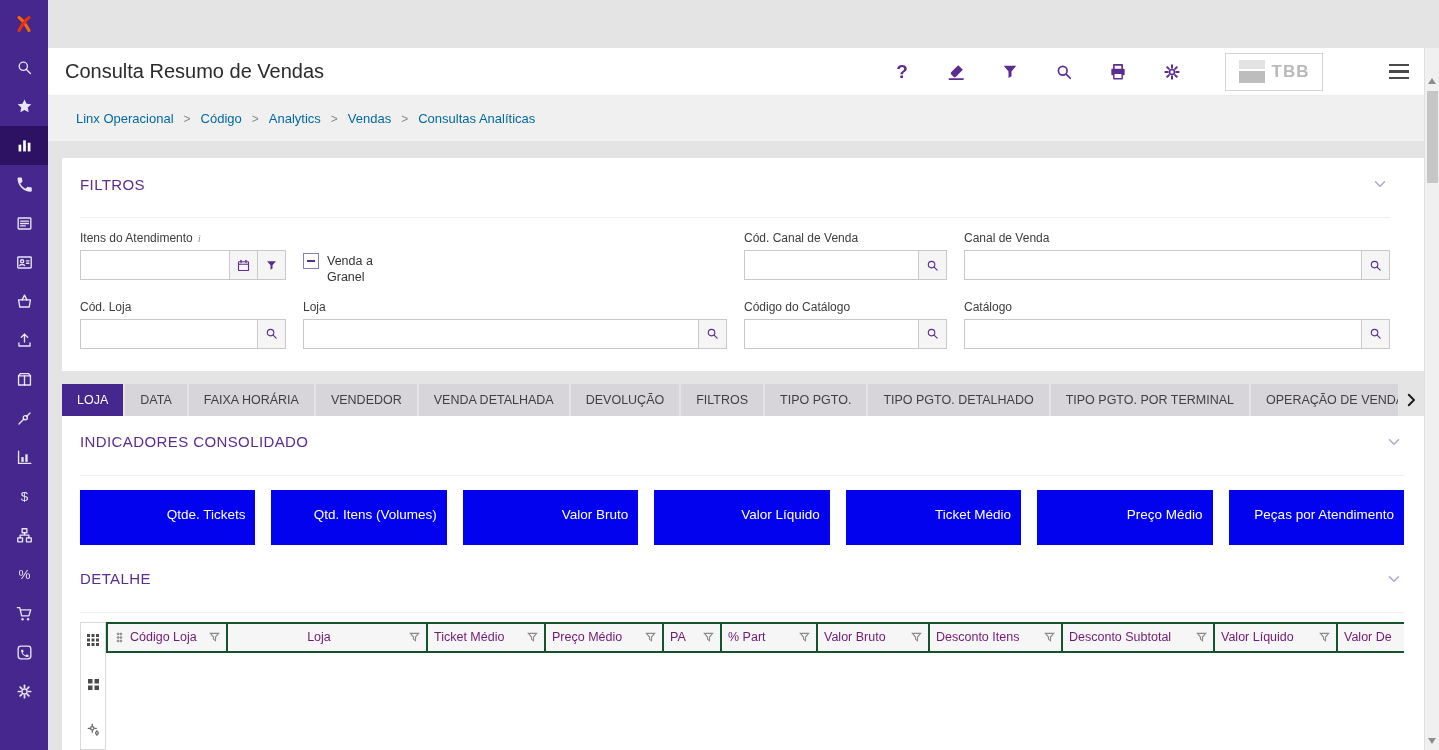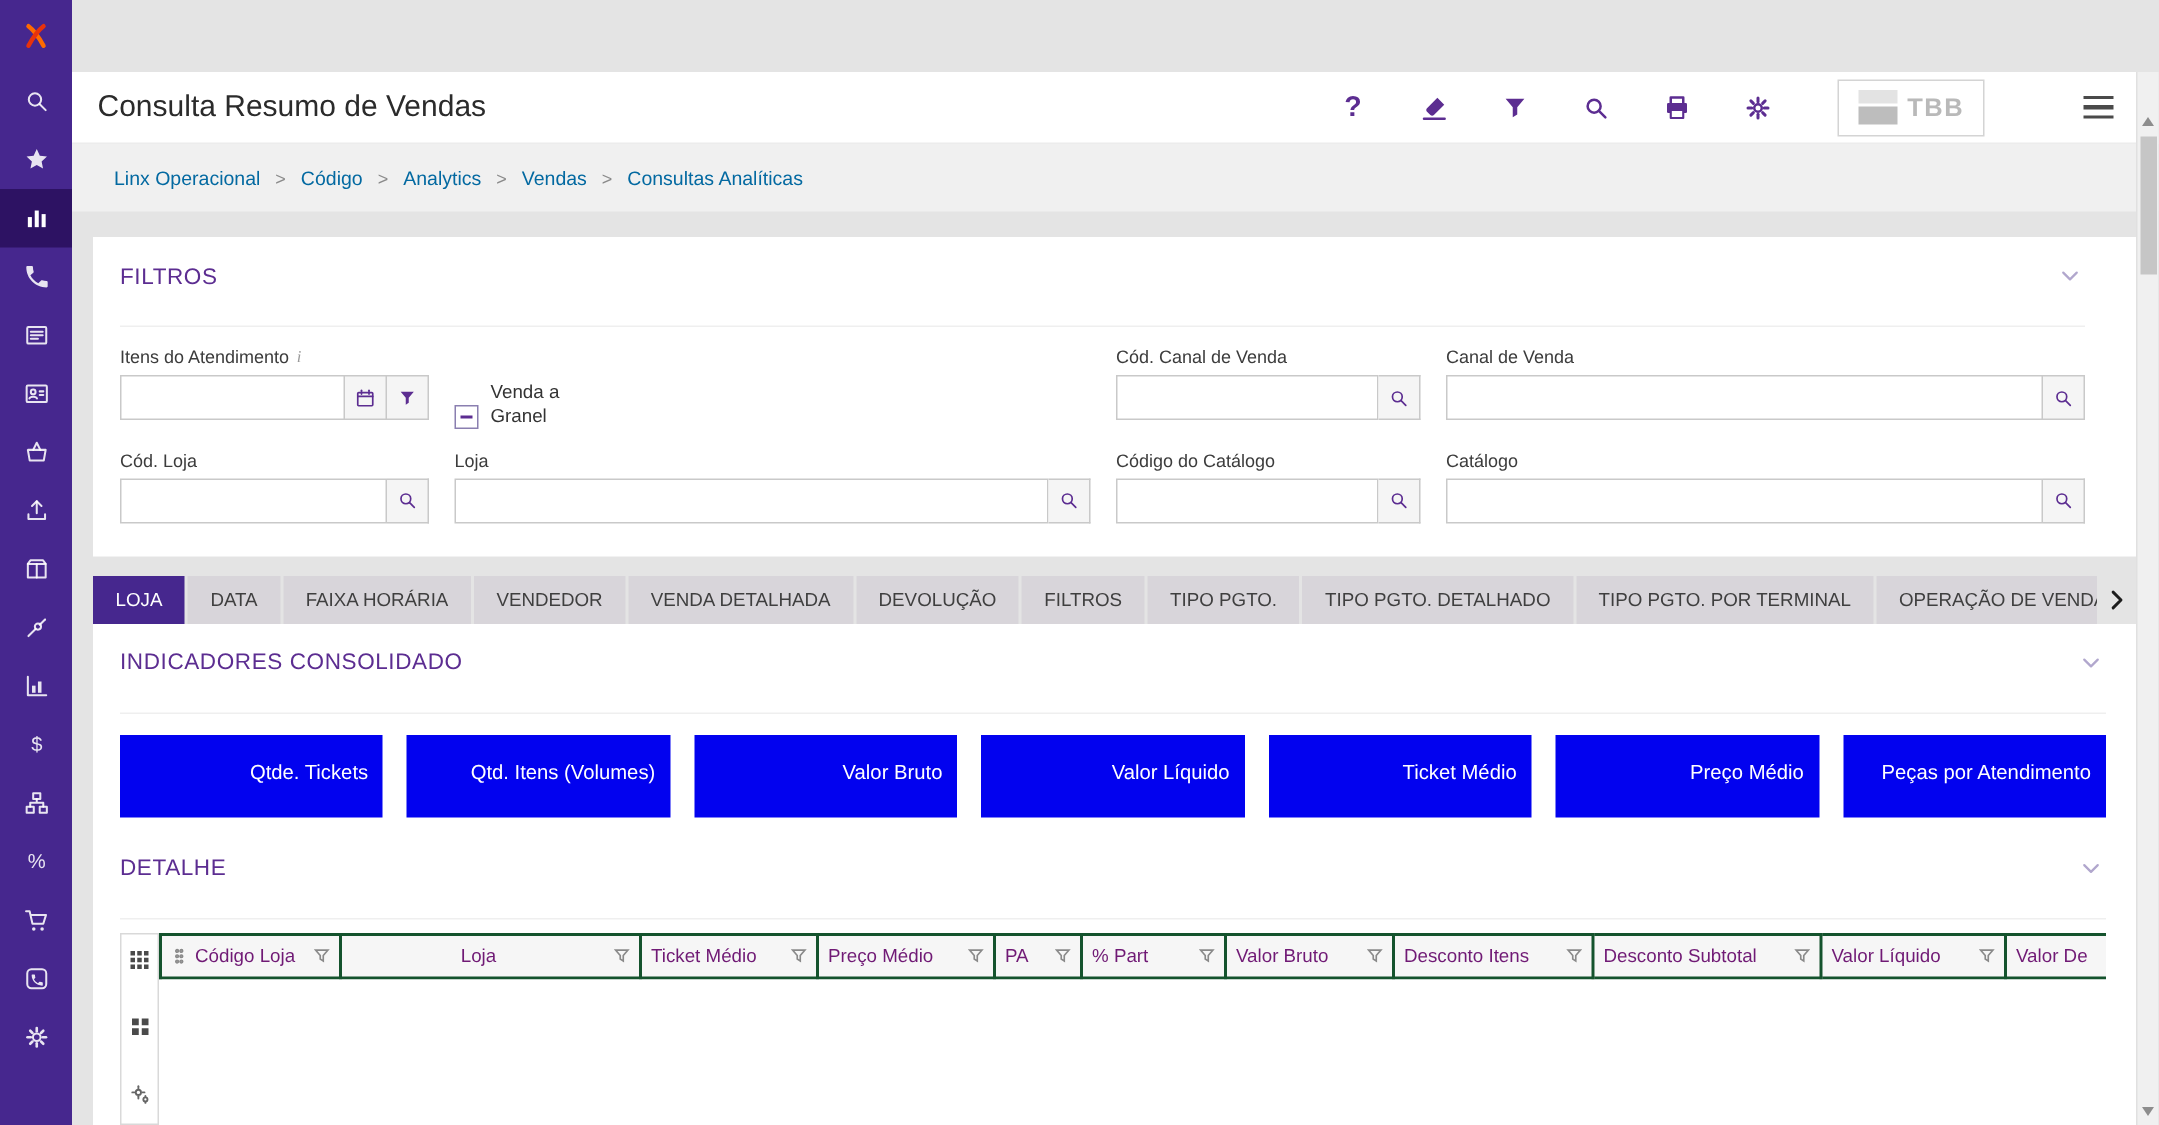--- a/index.html
+++ b/index.html
@@ -58,21 +58,21 @@
                  row-gap:14px; margin-top:13px; }
   .field-label { font-size:12px; color:#3c3c3c; margin-bottom:5px; display:flex; align-items:center; gap:5px; }
   .info-glyph { font-size:11px; color:#9a9a9a; font-style:italic; font-family:"Liberation Serif", serif; }
   .input-group { display:flex; }
   .text-input { flex:1; min-width:0; height:30px; border:1px solid #c9c9c9; background:#fff;
                 padding:0 7px; font-size:13px; font-family:"Liberation Sans", sans-serif; outline:none; }
   .sq-btn { width:28px; height:30px; border:1px solid #c9c9c9; border-left:none; background:#f5f5f5;
             display:flex; align-items:center; justify-content:center; color:#5c2d91; cursor:pointer; }
   .sq-btn svg { width:15px; height:15px; stroke:currentColor; fill:none; stroke-width:1.8;
                 stroke-linecap:round; stroke-linejoin:round; }
-  .checkbox-field { display:flex; align-items:flex-end; gap:8px; padding-top:22px; }
+  .checkbox-field { display:flex; align-items:flex-start; gap:8px; padding-top:22px; }
   .checkbox { width:16px; height:16px; border:1px solid #8a7fb0; background:#fff; display:flex;
               align-items:center; justify-content:center; cursor:pointer; flex-shrink:0; }
   .checkbox .dash { width:8px; height:2px; background:#5c2d91; }
   .checkbox-label { font-size:12.5px; color:#333; width:62px; line-height:1.3; }
 
   
   .tabs-row { display:flex; align-items:flex-end; margin-top:13px; flex-shrink:0; }
   .tabs-strip { flex:1; display:flex; gap:2px; overflow:hidden; }
   .tab { height:32px; display:flex; align-items:center; padding:0 15px; background:#d8d5da;
          color:#3f3f3f; font-size:12.5px; white-space:nowrap; cursor:pointer; flex-shrink:0; }

